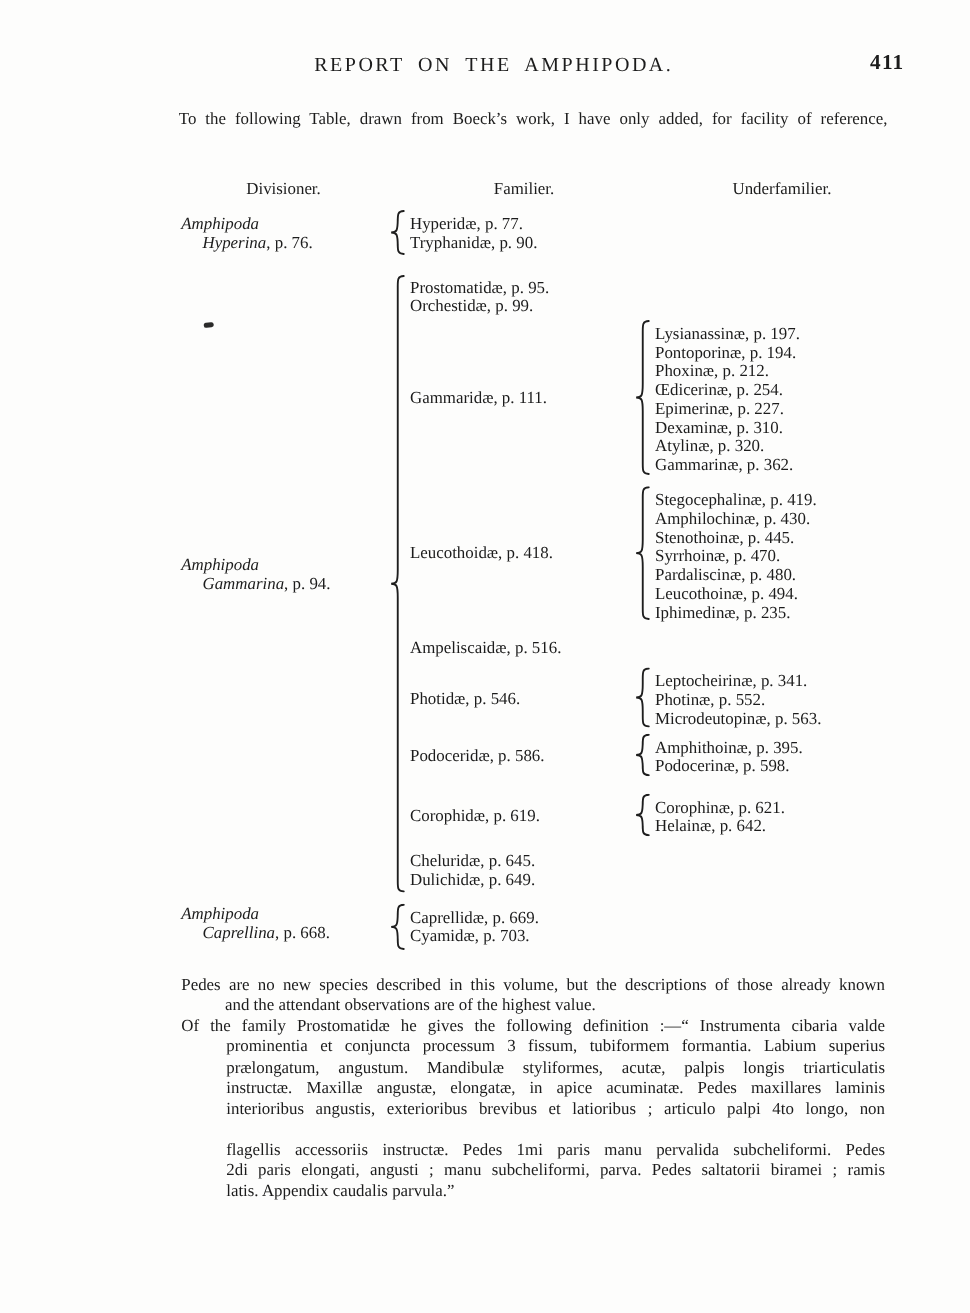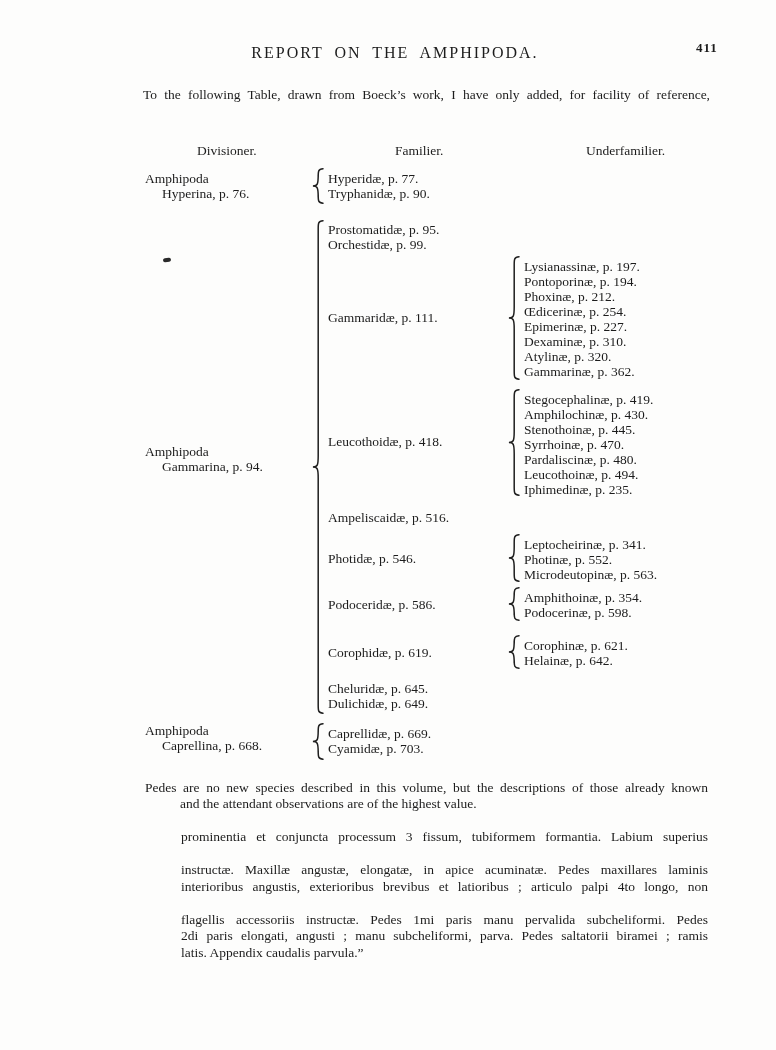--- a/index.html
+++ b/index.html
@@ -8,26 +8,26 @@
     position:relative;
     width:776px;height:1050px;
     background:#fdfdfc;
     font-family:"Liberation Serif","DejaVu Serif",serif;
     color:#1c1c1c;
     font-size:13.5px;
     overflow:hidden;
     margin:0 auto;
   }
   .abs{position:absolute;white-space:nowrap;}
-  .it{text-align:center;}
+  .it{font-style:italic;text-align:center;}
   .title{
     position:absolute;top:44px;left:115px;width:560px;
     text-align:center;font-size:16px;letter-spacing:2px;word-spacing:5px;
   }
-  .pagenum{position:absolute;top:40px;left:696px;font-size:13px;font-weight:bold;letter-spacing:1px;}
+  .pagenum{position:absolute;top:40px;left:696px;font-size:17px;font-weight:bold;letter-spacing:1px;}
   .just{text-align:justify;text-align-last:justify;}
   .intro1{position:absolute;top:87px;left:143px;width:567px;}
   .intro2{position:absolute;top:104px;left:177px;white-space:nowrap;}
   .colhead{position:absolute;top:143px;}
   .brace{position:absolute;width:12px;}
   .brace svg{display:block;}
   .closing{width:563px;}
   .closing-ind{width:527px;}
   .ink-speck{
     position:absolute;left:163px;top:258px;width:8px;height:4px;
@@ -110,21 +110,21 @@
   <div class="abs" style="left:524px;top:537px">Leptocheirinæ, p. 341.</div>
   <div class="abs" style="left:524px;top:552px">Photinæ, p. 552.</div>
   <div class="abs" style="left:524px;top:567px">Microdeutopinæ, p. 563.</div>
 
   <div class="abs" style="left:328px;top:597px">Podoceridæ, p. 586.</div>
   <div class="brace" style="left:508px;top:587px;height:34px">
       <svg width="12" height="34" viewBox="0 0 12 34">
         <path d="M 11 0.8 C 6.2 1.1 6.2 3.2 6.2 8.5 L 6.2 6 C 6.2 15.8 5.3 17 0.9 17 C 5.3 17 6.2 18.2 6.2 28 L 6.2 25.5 C 6.2 30.8 6.2 32.9 11 33.2" fill="none" stroke="#1e1e1e" stroke-width="1.5" stroke-linecap="round"></path>
       </svg>
     </div>
-  <div class="abs" style="left:524px;top:590px">Amphithoinæ, p. 354.</div>
+  <div class="abs" style="left:524px;top:590px">Amphithoinæ, p. 395.</div>
   <div class="abs" style="left:524px;top:605px">Podocerinæ, p. 598.</div>
 
   <div class="abs" style="left:328px;top:645px">Corophidæ, p. 619.</div>
   <div class="brace" style="left:508px;top:635px;height:34px">
       <svg width="12" height="34" viewBox="0 0 12 34">
         <path d="M 11 0.8 C 6.2 1.1 6.2 3.2 6.2 8.5 L 6.2 6 C 6.2 15.8 5.3 17 0.9 17 C 5.3 17 6.2 18.2 6.2 28 L 6.2 25.5 C 6.2 30.8 6.2 32.9 11 33.2" fill="none" stroke="#1e1e1e" stroke-width="1.5" stroke-linecap="round"></path>
       </svg>
     </div>
   <div class="abs" style="left:524px;top:638px">Corophinæ, p. 621.</div>
   <div class="abs" style="left:524px;top:653px">Helainæ, p. 642.</div>
@@ -138,20 +138,22 @@
       <svg width="12" height="37" viewBox="0 0 12 37">
         <path d="M 11 0.8 C 6.2 1.1 6.2 3.2 6.2 9 L 6.2 7.5 C 6.2 17.3 5.3 18.5 0.9 18.5 C 5.3 18.5 6.2 19.7 6.2 29.5 L 6.2 28 C 6.2 33.8 6.2 35.9 11 36.2" fill="none" stroke="#1e1e1e" stroke-width="1.5" stroke-linecap="round"></path>
       </svg>
     </div>
   <div class="abs" style="left:328px;top:726px">Caprellidæ, p. 669.</div>
   <div class="abs" style="left:328px;top:741px">Cyamidæ, p. 703.</div>
 
   <div class="abs closing just" style="left:145px;top:780px">Pedes are no new species described in this volume, but the descriptions of those already known</div>
   <div class="abs" style="left:180px;top:796px">and the attendant observations are of the highest value.</div>
 
+  <div class="abs closing just" style="left:145px;top:813px">Of the family Prostomatidæ he gives the following definition :—“ Instrumenta cibaria valde</div>
   <div class="abs closing-ind just" style="left:181px;top:829px">prominentia et conjuncta processum 3 fissum, tubiformem formantia. Labium superius</div>
+  <div class="abs closing-ind just" style="left:181px;top:846px">prælongatum, angustum. Mandibulæ styliformes, acutæ, palpis longis triarticulatis</div>
   <div class="abs closing-ind just" style="left:181px;top:862px">instructæ. Maxillæ angustæ, elongatæ, in apice acuminatæ. Pedes maxillares laminis</div>
   <div class="abs closing-ind just" style="left:181px;top:879px">interioribus angustis, exterioribus brevibus et latioribus ; articulo palpi 4to longo, non</div>
   <div class="abs closing-ind just" style="left:181px;top:912px">flagellis accessoriis instructæ. Pedes 1mi paris manu pervalida subcheliformi. Pedes</div>
   <div class="abs closing-ind just" style="left:181px;top:928px">2di paris elongati, angusti ; manu subcheliformi, parva. Pedes saltatorii biramei ; ramis</div>
   <div class="abs" style="left:181px;top:945px">latis. Appendix caudalis parvula.”</div>
 
 </div>
 
 </body></html>

